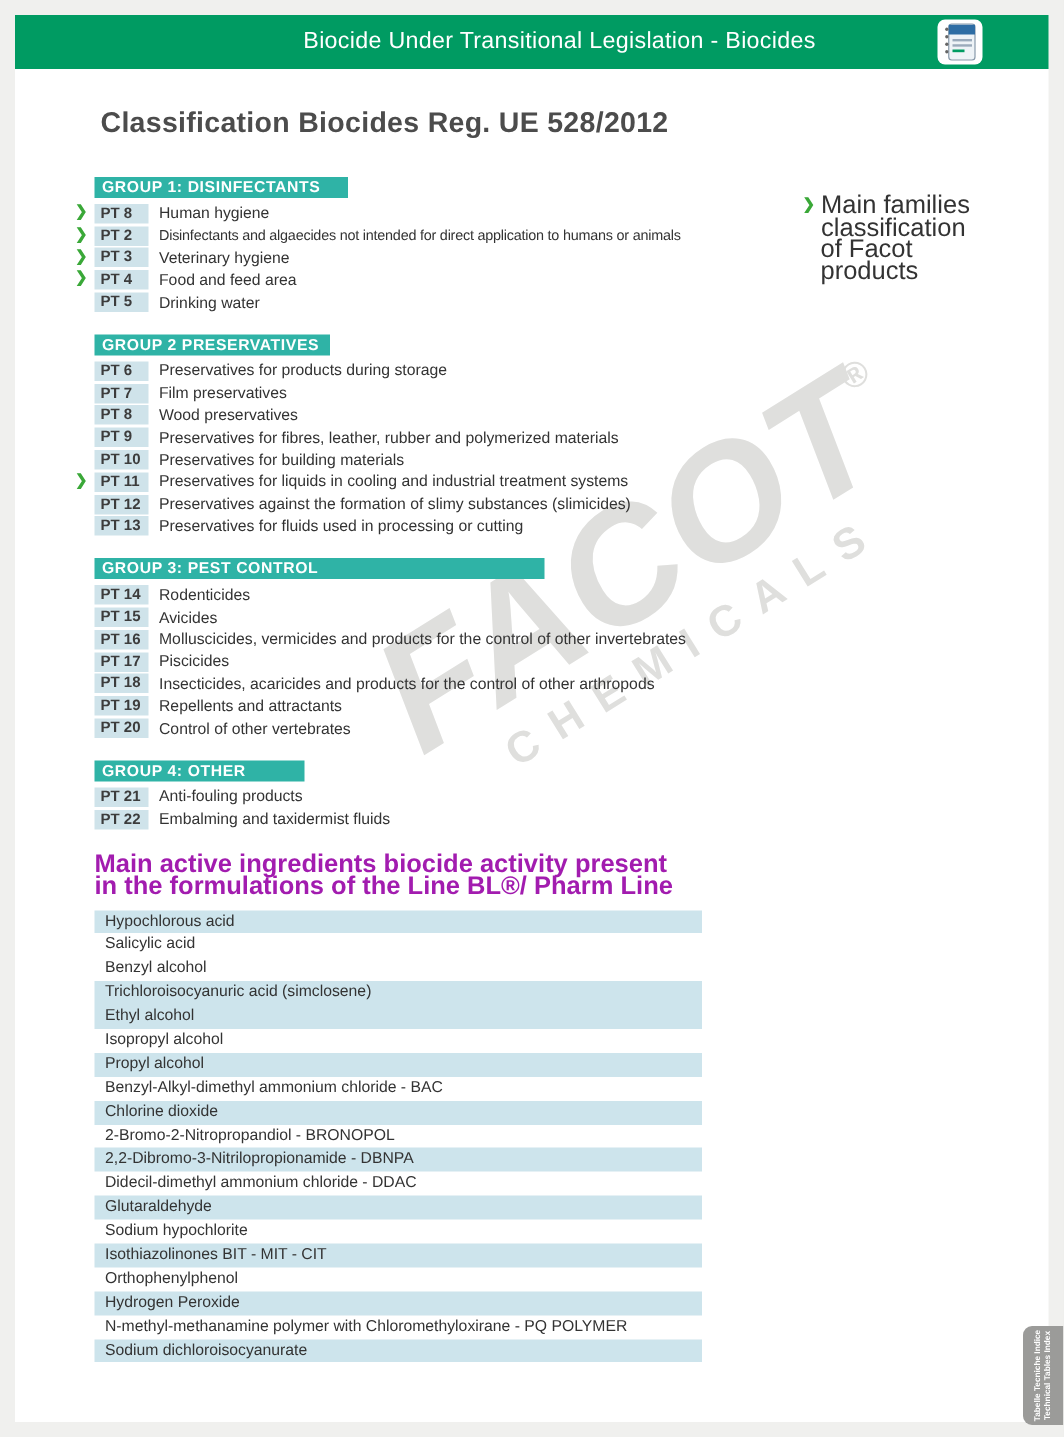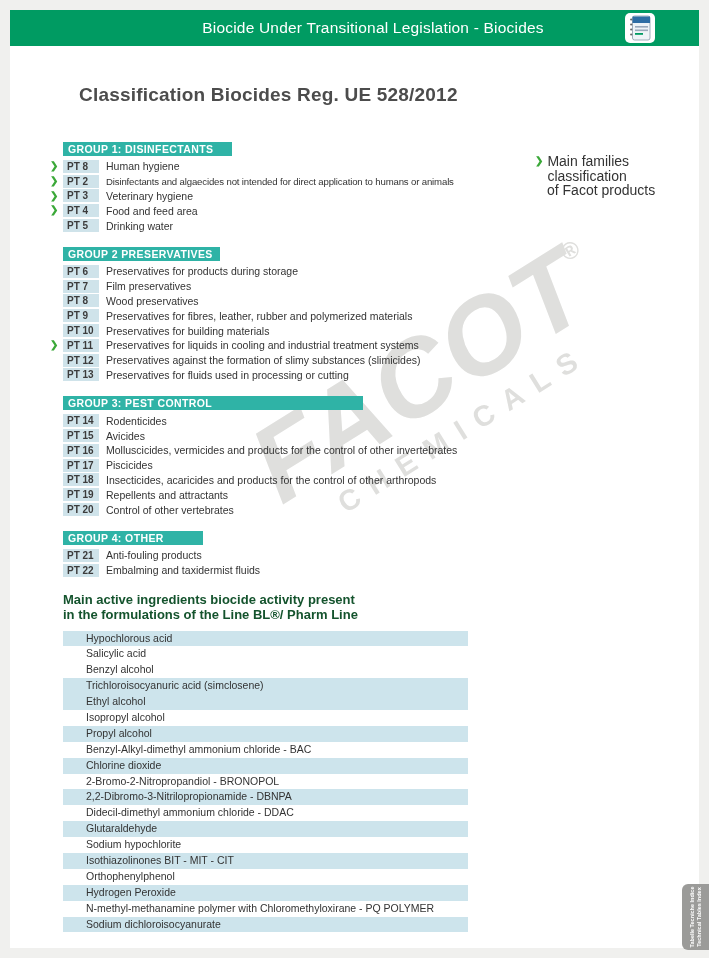--- a/index.html
+++ b/index.html
@@ -23,21 +23,21 @@
     position: absolute; right: 44px; top: 3px; width: 30px; height: 30px;
     background: #fff; border-radius: 5px;
     display: flex; align-items: center; justify-content: center;
   }
   
   .sheet {
     position: absolute; left: 10px; top: 46px; width: 689px; height: 902px;
     background: #ffffff;
   }
   .title {
-    margin: 16px; padding: 22px 0 0 53px;
+    margin: 4px; padding: 22px 0 0 53px;
     font-size: 19px; line-height: 22px; font-weight: bold; color: #4c4c4c;
     letter-spacing: 0.2px;
   }
   .content { position: relative; z-index: 1; margin-left: 53px; padding-top: 20px; width: 616px; }
   
   .group { margin-bottom: 14px; }
   .group-header {
     background: #2fb3a6; color: #fff; font-weight: bold; font-size: 10.5px;
     height: 14px; line-height: 14px; padding-left: 5px; letter-spacing: 0.4px;
     margin-bottom: 3px;
@@ -54,29 +54,29 @@
   .pt-code {
     flex: none; width: 36px; height: 13px; line-height: 13px;
     background: #cfe3ea; color: #3c3c3c; font-weight: bold; font-size: 10px;
     padding-left: 4px; margin-right: 7px;
   }
   .pt-label { font-size: 10.5px; color: #333; white-space: nowrap; text-align: right; }
   .pt-label.condensed { font-size: 9.6px; letter-spacing: -0.15px; }
   
   .side-note { position: absolute; left: 472px; top: 32px; width: 140px; }
   .side-note .pt-arrow { position: static; margin-right: 4px; float: left; }
-  .side-note-lines { font-size: 14px; line-height: 14.5px; color: #333; margin-left: 12px; }
+  .side-note-lines { font-size: 17px; line-height: 14.5px; color: #333; margin-left: 12px; }
   
   .ing-title {
-    margin: 0 0 8px 0; font-size: 13px; line-height: 15.5px;
-    font-weight: bold; color: #14532d;
+    margin: 0 0 8px 0; font-size: 17px; line-height: 15.5px;
+    font-weight: bold; color: #a21caf;
   }
   .chem-row {
     width: 405px; height: 15.9px; line-height: 15.9px;
-    padding-left: 23px; font-size: 10.5px; color: #333; white-space: nowrap;
+    padding-left: 7px; font-size: 10.5px; color: #333; white-space: nowrap;
   }
   .chem-alt { background: #cde4ec; }
   
   .watermark {
     position: absolute; z-index: 0; left: 200px; top: 250px; width: 440px;
     transform: rotate(-32deg); transform-origin: center; text-align: center;
     color: #dfdfdd; user-select: none; pointer-events: none;
   }
   .wm-brand { font-size: 108px; line-height: 96px; font-weight: bold; font-style: italic; letter-spacing: 1px; }
   .wm-reg { font-size: 24px; vertical-align: 55px; font-style: normal; }

